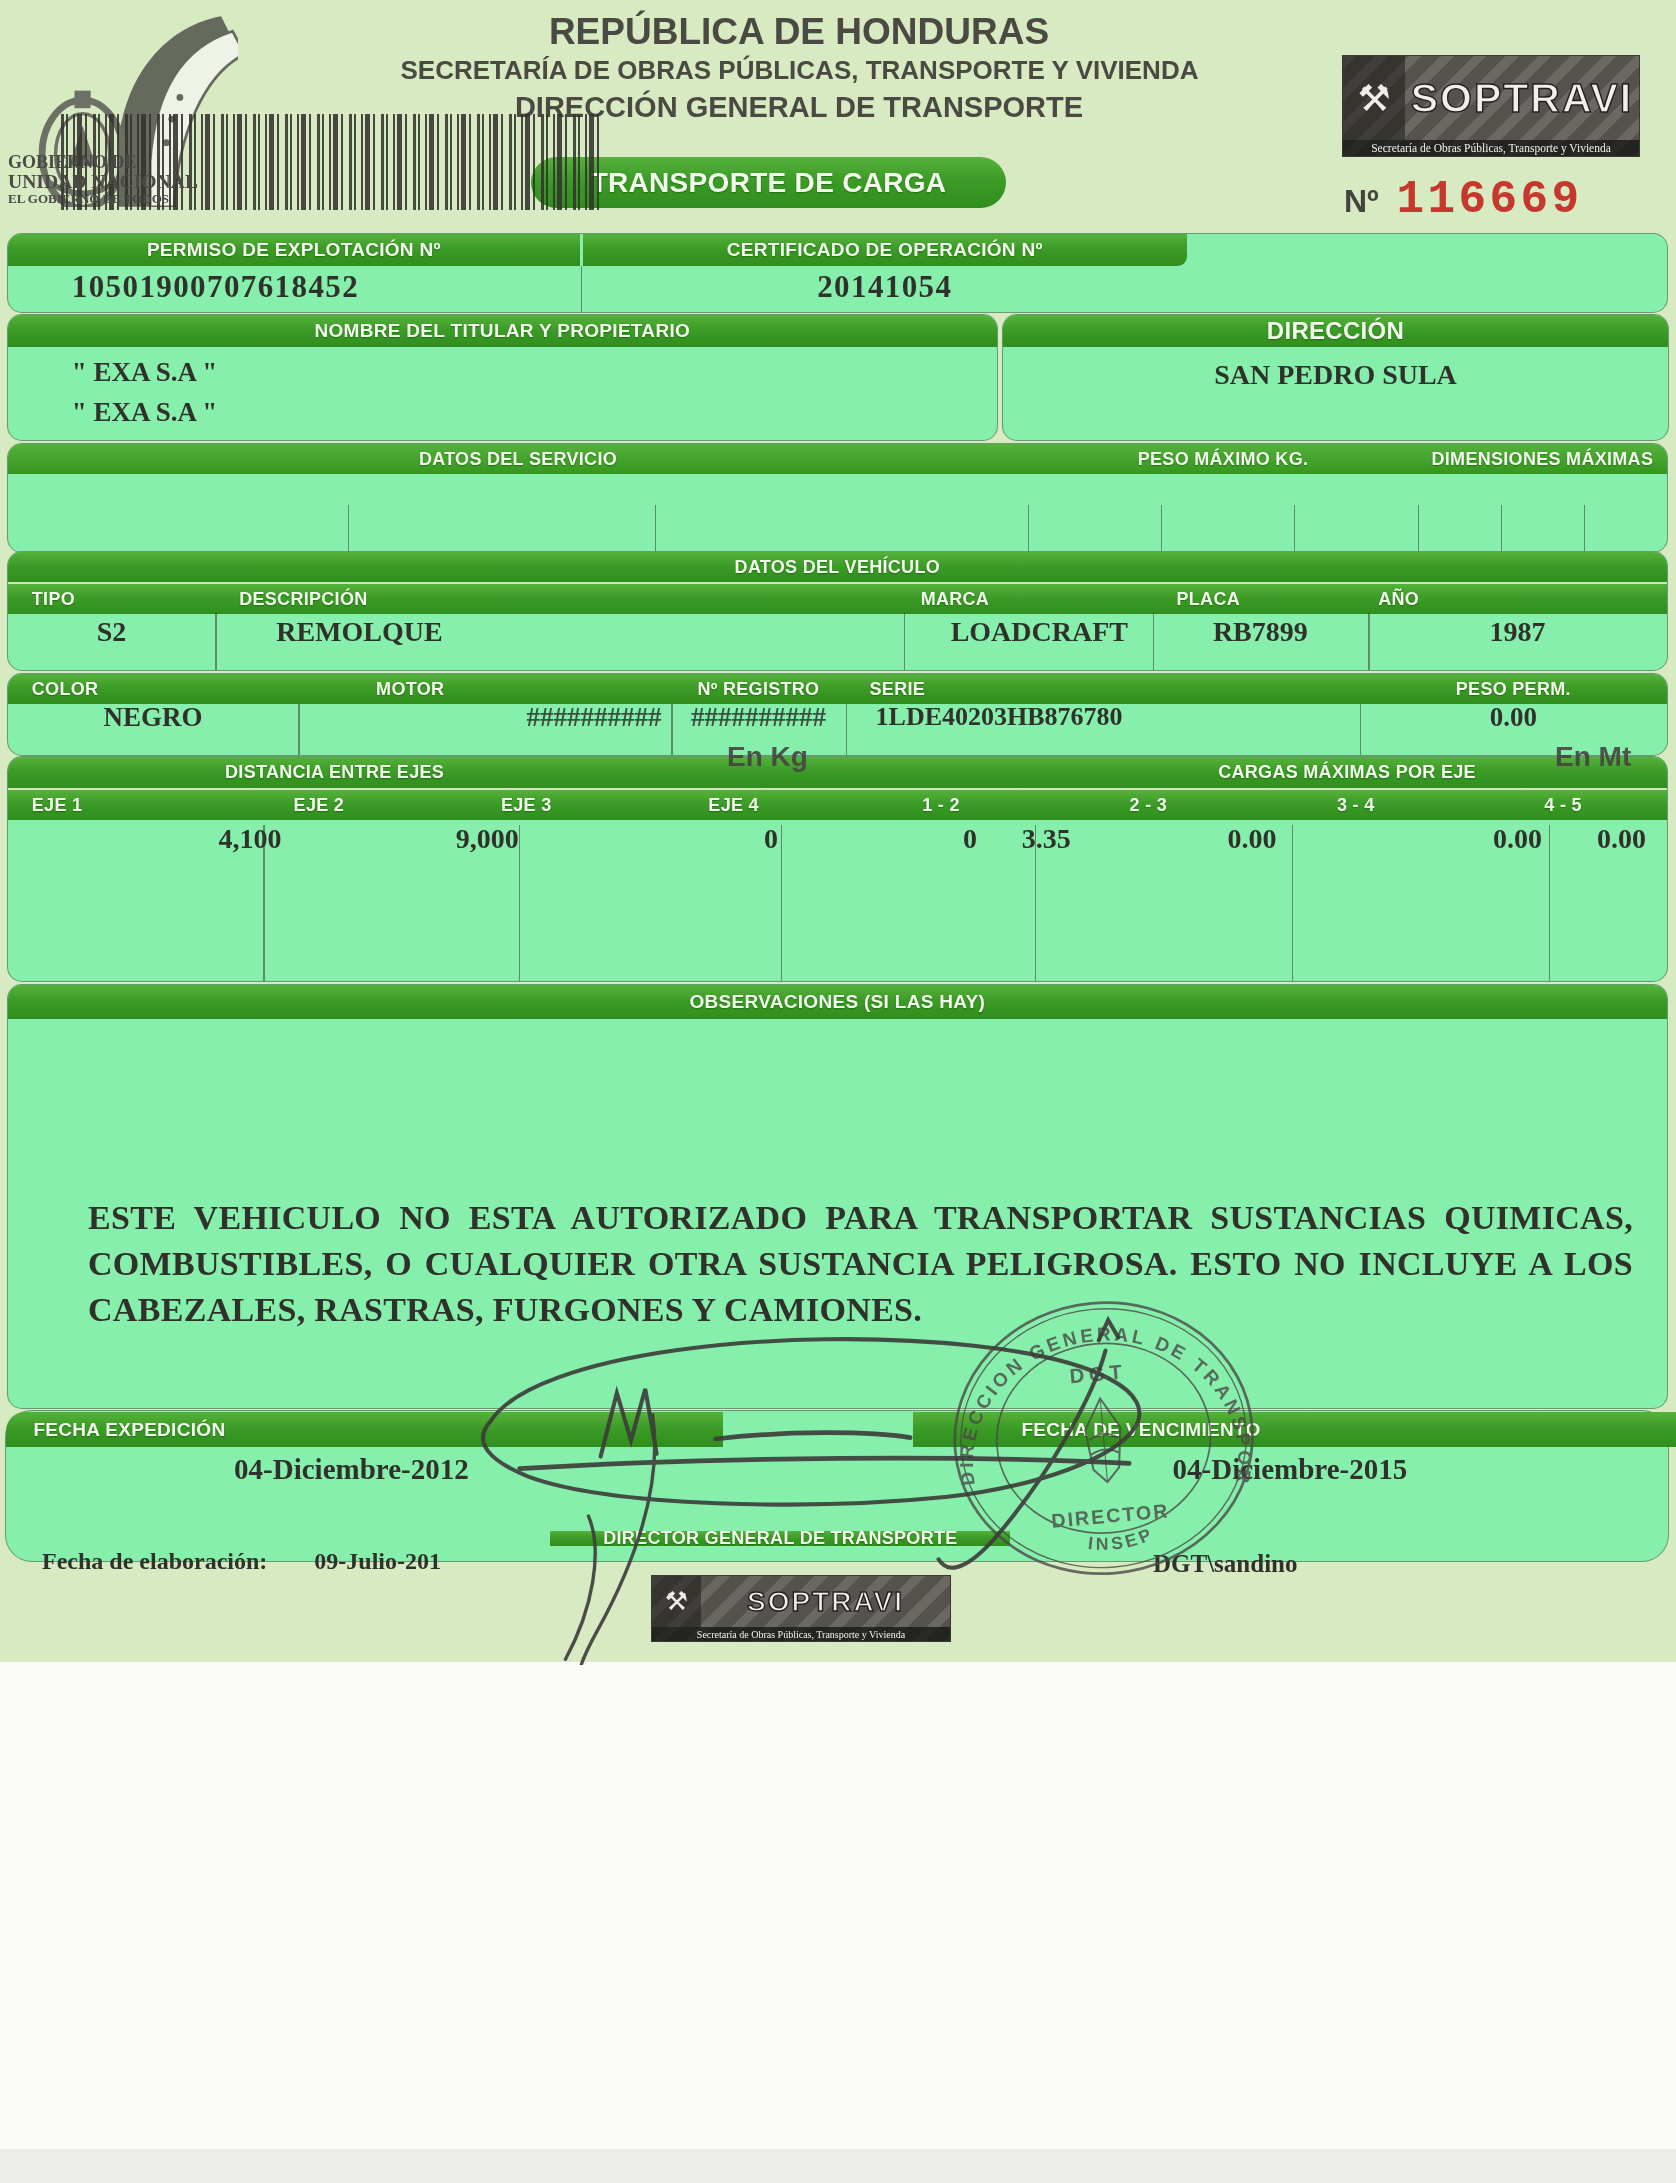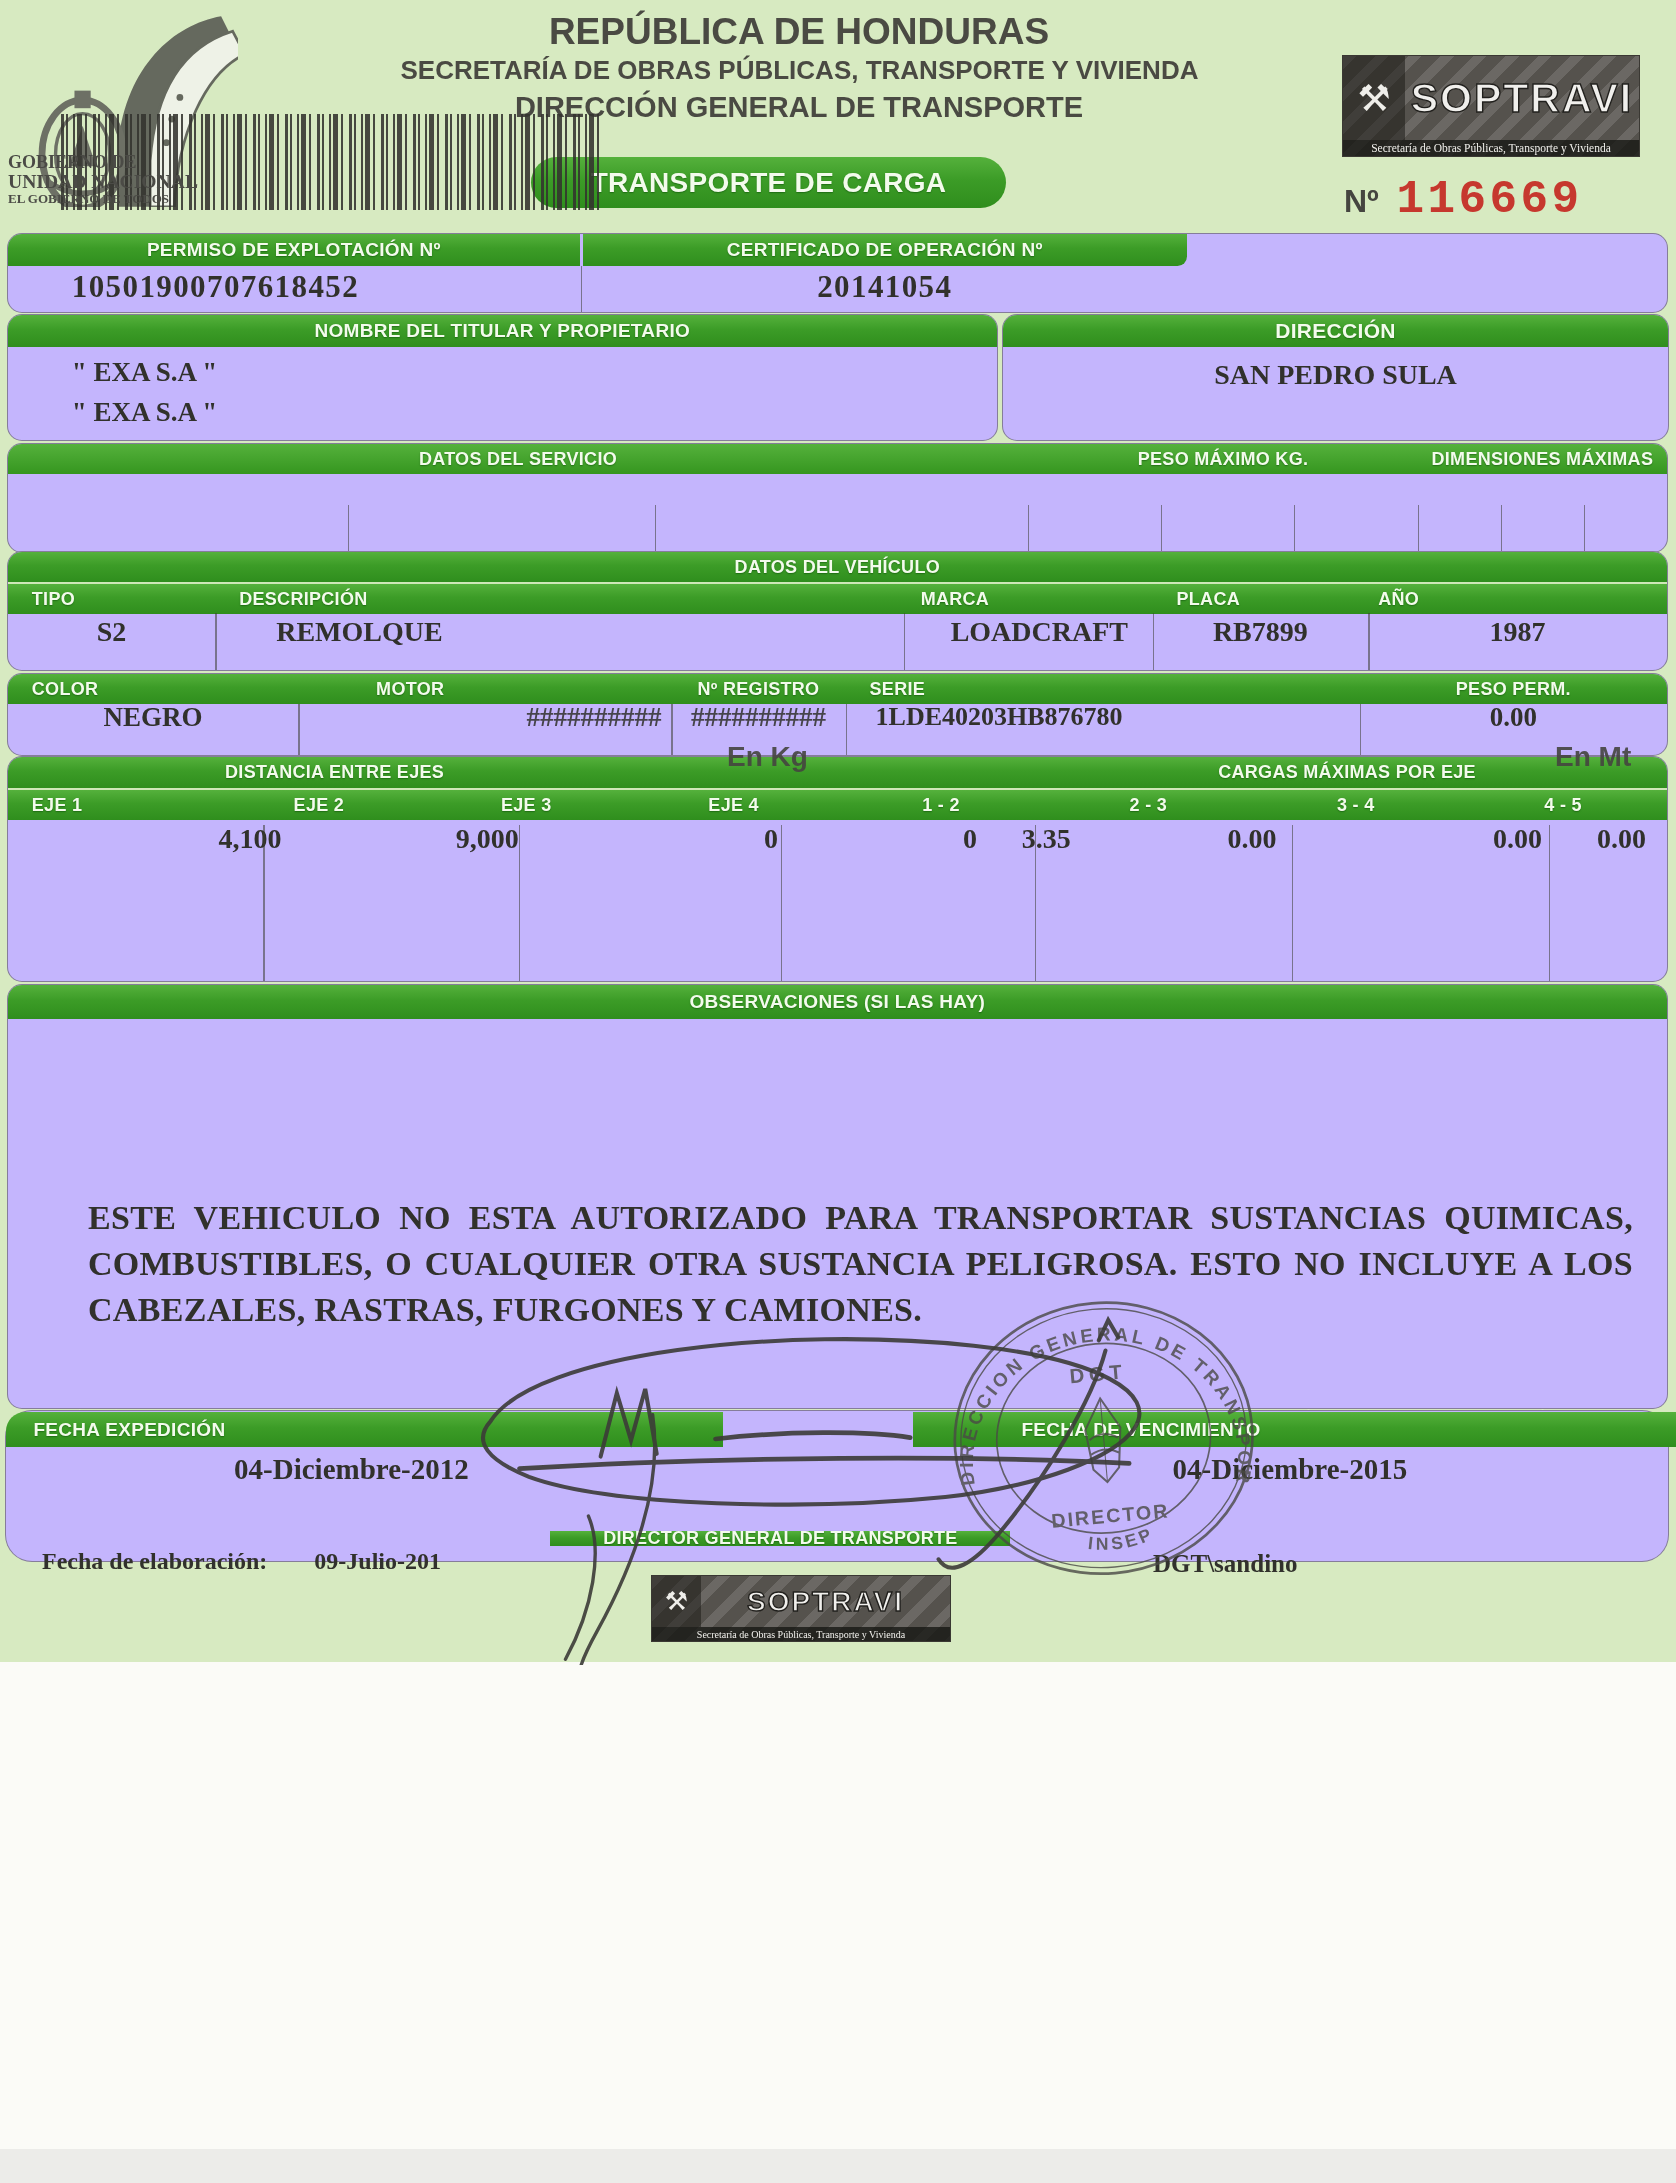--- a/index.html
+++ b/index.html
@@ -1,21 +1,21 @@
 <!DOCTYPE html>
 <html style="font-size:10.8px"><head>
 <meta charset="utf-8">
 <style>
   html,body{margin:0;padding:0;}
   body{width:1677px;height:2183px;position:relative;background:#fbfbf7;font-family:"Liberation Sans",sans-serif;overflow:hidden;}
   .doc{position:absolute;left:0;top:0;width:1677px;height:1662px;background:#d7eac1;}
   .abs{position:absolute;}
   .bar{background:linear-gradient(180deg,#55b13c 0%,#3c9c27 45%,#2f8e1d 100%);color:#f3fbec;font-weight:bold;display:flex;align-items:center;text-shadow:0 0.7px 1.4px rgba(0,60,0,.45);letter-spacing:0.3px;}
   .bar.center{justify-content:center;}
-  .panel{position:absolute;background:#c4b5fd;border:1.4px solid rgba(70,70,55,.5);border-radius:15px;overflow:hidden;}
+  .panel{position:absolute;background:#86efac;border:1.4px solid rgba(70,70,55,.5);border-radius:15px;overflow:hidden;}
   .ttl{color:#4a4a43;font-weight:bold;text-align:center;}
   .val{font-family:"Liberation Serif",serif;font-weight:bold;color:#31312c;}
   .vline{position:absolute;width:1.4px;background:rgba(60,60,50,.55);}
   .hdrcell{font-weight:bold;color:#f3fbec;font-size:18px;display:flex;align-items:center;text-shadow:0 0.7px 1.4px rgba(0,60,0,.45);}
   .grid{display:grid;position:absolute;left:0;width:100%;}
   .gov-text{font-family:"Liberation Serif",serif;color:#4b4b46;font-weight:bold;line-height:1.04;}
   .soptravi{background:#55524d;background-image:repeating-linear-gradient(135deg,rgba(255,255,255,.13) 0 9.5px,transparent 9.5px 23px);border:1.4px solid #3a3833;display:flex;flex-direction:column;justify-content:space-between;overflow:hidden;}
   .sop-row{display:flex;align-items:center;flex:1;}
   .sop-icon{color:#efeeea;text-align:center;background:rgba(30,28,24,.55);display:flex;align-items:center;justify-content:center;}
   .sop-word{color:#f0efec;font-weight:bold;-webkit-text-stroke:1.4px #201f1c;letter-spacing:2px;flex:1;text-align:center;}
@@ -86,21 +86,21 @@
     <div class="abs val" style="left:64px;top:35px;font-size:31px;letter-spacing:1.4px">10501900707618452</div>
     <div class="abs val" style="left:575px;top:35px;width:604px;text-align:center;font-size:31px;letter-spacing:1.4px">20141054</div>
   </div>
 
   <div class="panel" style="left:6.8px;top:314px;width:989px;height:125px">
     <div class="bar center" style="height:32px;font-size:19px">NOMBRE DEL TITULAR Y PROPIETARIO</div>
     <div class="abs val" style="left:64px;top:42px;font-size:27px">" EXA S.A "</div>
     <div class="abs val" style="left:64px;top:82px;font-size:27px">" EXA S.A "</div>
   </div>
   <div class="panel" style="left:1002px;top:314px;width:665px;height:125px">
-    <div class="bar center" style="height:32px;font-size:21px">DIRECCIÓN</div>
+    <div class="bar center" style="height:32px;font-size:24px">DIRECCIÓN</div>
     <div class="abs val" style="left:0;top:44px;width:100%;text-align:center;font-size:28px">SAN PEDRO SULA</div>
   </div>
 
   <div class="panel" style="left:6.8px;top:443px;width:1659px;height:108px">
     <div class="grid bar" style="top:0;height:30px;grid-template-columns:61.5% 23.5% 15%;background:linear-gradient(180deg,#55b13c,#35961f)">
       <div class="hdrcell" style="justify-content:center">DATOS DEL SERVICIO</div>
       <div class="hdrcell" style="justify-content:center">PESO MÁXIMO KG.</div>
       <div class="hdrcell" style="justify-content:center">DIMENSIONES MÁXIMAS</div>
     </div>
     <div class="vline" style="left:20.5%;top:61px;height:47px"></div>

